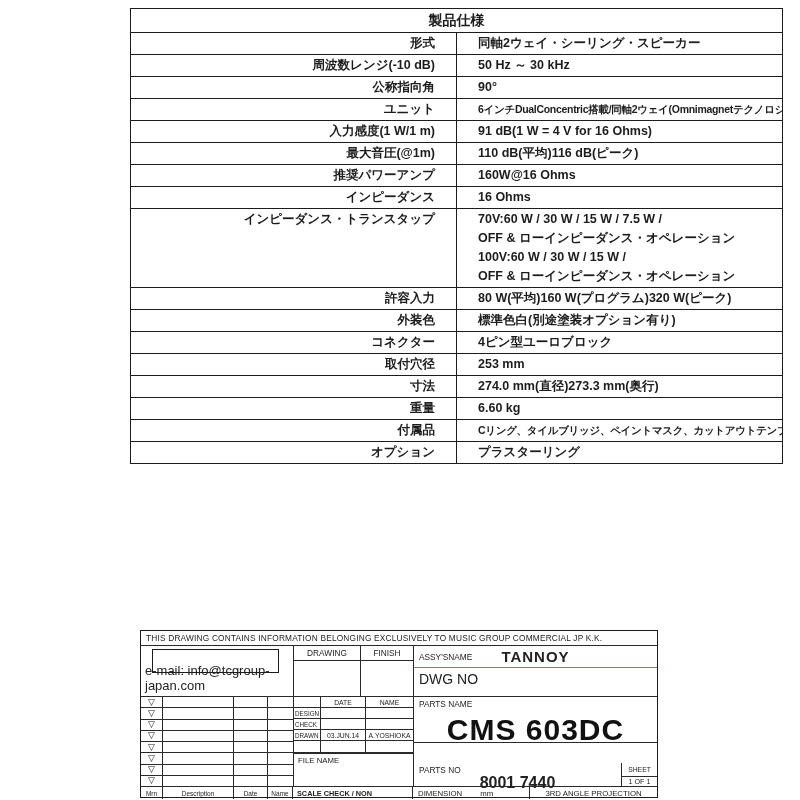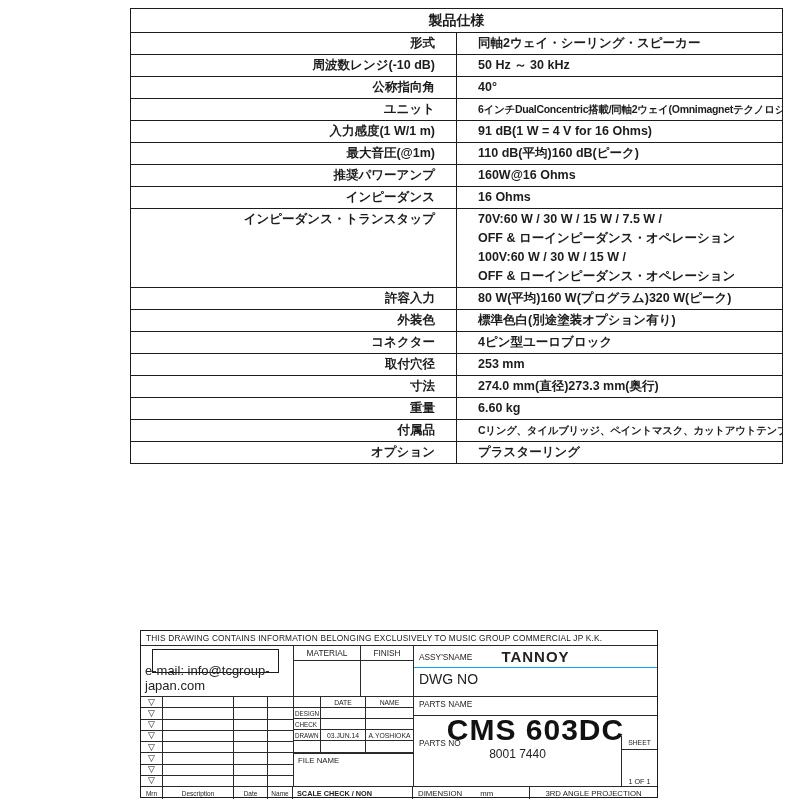--- a/index.html
+++ b/index.html
@@ -65,24 +65,24 @@
   .filename-box { flex: 1; border-top: 1px solid #2a2a2a; padding: 2px 0 0 4px; font-size: 7.8px; }
 
   .tb-rightcol { flex: 1; display: flex; flex-direction: column; gap: 20px; }
   .partsname-box { height: 57px; border-bottom: 1px solid #2a2a2a; position: relative; }
   .pn-label { position: absolute; left: 5px; top: 2px; font-size: 8.3px; }
   .pn-value { position: absolute; left: 0; right: 0; top: 16px; text-align: center;
               font-size: 30px; font-weight: 700; letter-spacing: 1px; color: #111; }
   .partsno-strip { flex: 1; display: flex; }
   .partsno-main { flex: 1; border-right: 1px solid #2a2a2a; position: relative; }
   .pno-label { position: absolute; left: 5px; top: 2px; font-size: 8.3px; }
-  .pno-value { position: absolute; left: 0; right: 0; top: 11px; text-align: center; font-size: 12px; font-weight: 400; }
+  .pno-value { position: absolute; left: 0; right: 0; top: 11px; text-align: center; font-size: 16px; font-weight: 700; }
   .sheet-box { width: 35px; display: flex; flex-direction: column; }
   .sheet-label { height: 14px; border-bottom: 1px solid #2a2a2a; display: flex; align-items: center; justify-content: center; font-size: 6.8px; }
-  .sheet-value { flex: 1; display: flex; align-items: center; justify-content: center; font-size: 7.2px; margin-top: 27px; }
+  .sheet-value { flex: 1; display: flex; align-items: center; justify-content: center; font-size: 7.2px; }
 
   .tb-bottom { height: 13px; display: flex; border-top: 1px solid #2a2a2a; font-size: 6.5px; }
   .tb-bottom > div { border-right: 1px solid #2a2a2a; display: flex; align-items: center; justify-content: center; }
   .bt-mark { width: 22px; }
   .bt-desc { width: 71px; }
   .bt-date { width: 34px; }
   .bt-name { width: 25px; }
   .bt-scale { width: 120px; justify-content: flex-start !important; padding-left: 4px; font-weight: 700; font-size: 7.3px; }
   .bt-dim { width: 117px; justify-content: flex-start !important; padding-left: 5px; font-size: 7.8px; gap: 18px; }
   .bt-proj { flex: 1; border-right: none !important; font-size: 7.8px; }
@@ -100,33 +100,33 @@
     <tr>
       <td class="label-cell">形式</td>
       <td class="value-cell">同軸2ウェイ・シーリング・スピーカー</td>
     </tr>
     <tr>
       <td class="label-cell">周波数レンジ(-10 dB)</td>
       <td class="value-cell">50 Hz ～ 30 kHz</td>
     </tr>
     <tr>
       <td class="label-cell">公称指向角</td>
-      <td class="value-cell">40°</td>
+      <td class="value-cell">90°</td>
     </tr>
     <tr>
       <td class="label-cell">ユニット</td>
       <td class="value-cell cond">6インチDualConcentric搭載/同軸2ウェイ(Omnimagnetテクノロジー採用)</td>
     </tr>
     <tr>
       <td class="label-cell">入力感度(1 W/1 m)</td>
       <td class="value-cell">91 dB(1 W = 4 V for 16 Ohms)</td>
     </tr>
     <tr>
       <td class="label-cell">最大音圧(@1m)</td>
-      <td class="value-cell">110 dB(平均)160 dB(ピーク)</td>
+      <td class="value-cell">110 dB(平均)116 dB(ピーク)</td>
     </tr>
     <tr>
       <td class="label-cell">推奨パワーアンプ</td>
       <td class="value-cell">160W@16 Ohms</td>
     </tr>
     <tr>
       <td class="label-cell">インピーダンス</td>
       <td class="value-cell">16 Ohms</td>
     </tr>
     <tr class="multiline">
@@ -174,21 +174,21 @@
   <div class="tb">
 
     <div class="tb-conf">THIS DRAWING CONTAINS INFORMATION BELONGING EXCLUSIVELY TO MUSIC GROUP COMMERCIAL JP K.K.</div>
 
     <div class="tb-mid row">
       <div class="tb-left">
         <div class="logo-box"></div>
         <div class="email">e-mail: info@tcgroup-japan.com</div>
       </div>
       <div class="col-material">
-        <div class="hdr">MATERIAL</div>
+        <div class="hdr">DRAWING</div>
         <div style="flex:1"></div>
       </div>
       <div class="col-finish">
         <div class="hdr">FINISH</div>
         <div style="flex:1"></div>
       </div>
       <div class="tb-right">
         <div class="assy-row">
           <span class="assy-label">ASSY'SNAME</span>
           <span class="assy-value">TANNOY</span>

